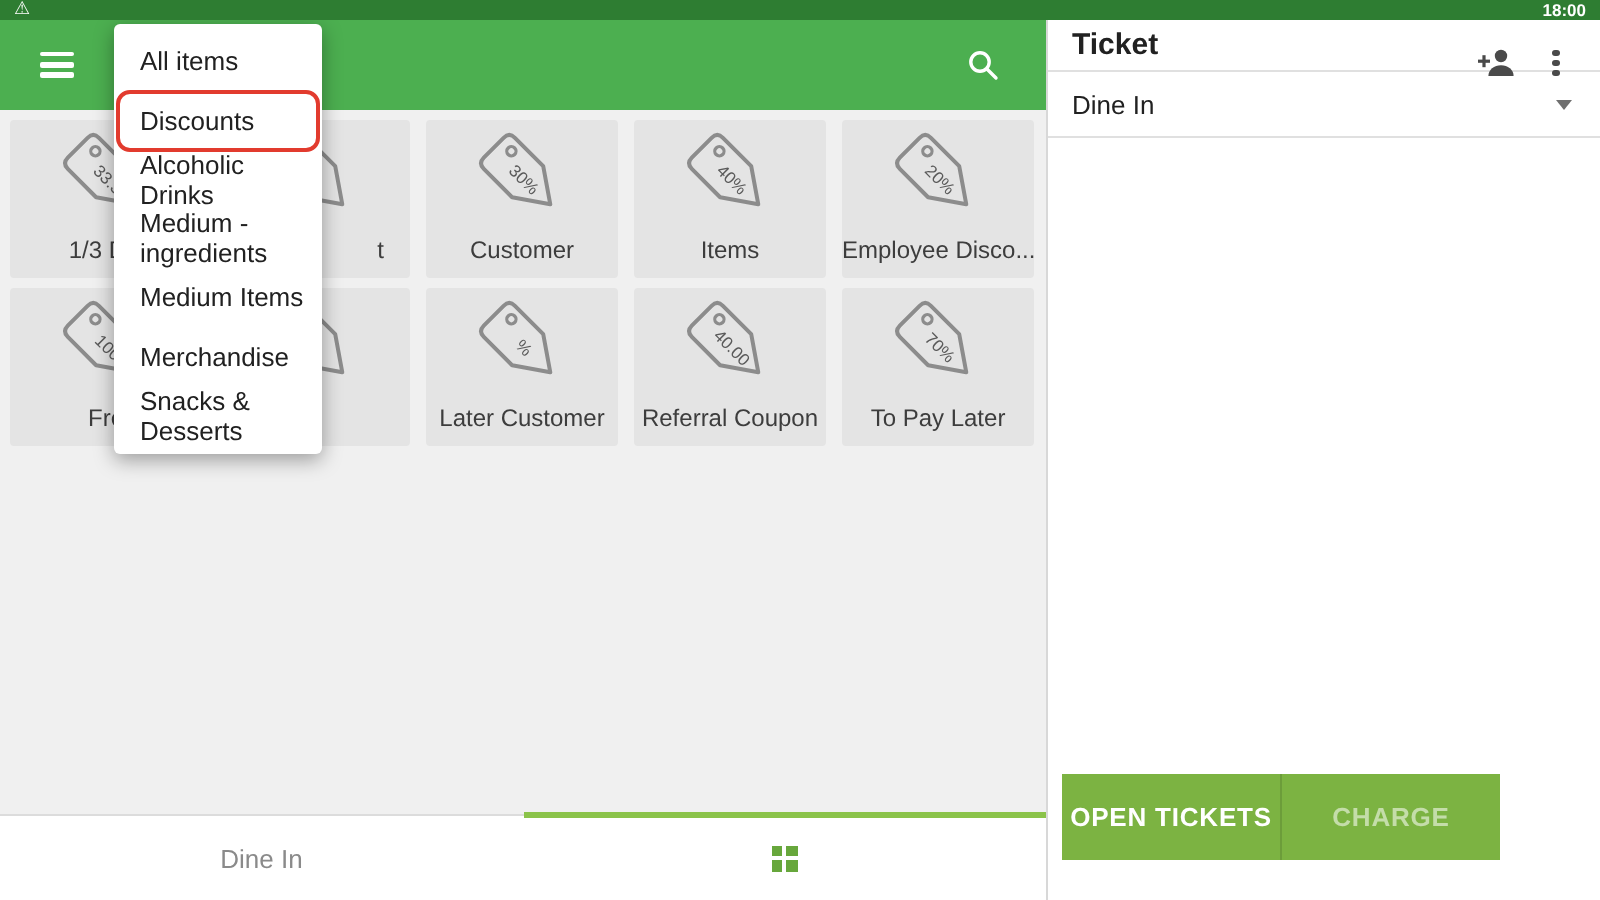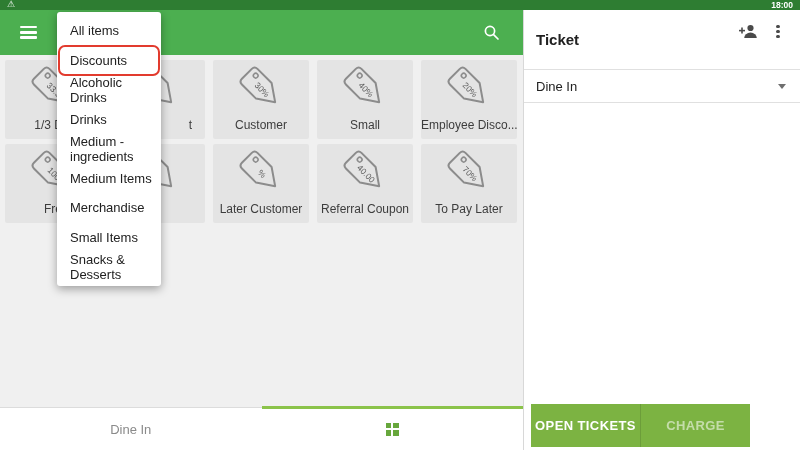--- a/index.html
+++ b/index.html
@@ -38,29 +38,29 @@
   .grid-glyph i{background:var(--icon-green); display:block;}
 
   
   .menu{position:absolute; left:57px; top:12px; width:104px; background:#fff; border-radius:3px;
         box-shadow:0 3px 10px rgba(0,0,0,0.35); padding:4px 0; z-index:30;}
   .menu-item{position:relative; height:29.5px; display:flex; align-items:center; padding-left:13px; font-size:13px; color:#212121; cursor:pointer;}
   .menu-item .ring{position:absolute; left:1px; right:1px; top:-1px; bottom:-1px; border:2px solid var(--highlight-red); border-radius:7px; pointer-events:none;}
 
   
   .right-pane{position:absolute; left:523px; top:10px; width:277px; height:440px; background:#fff; border-left:1px solid #d8d8d8;}
-  .ticket-header{position:relative; height:60px; border-bottom:1px solid #e0e0e0; display:flex; align-items:center; padding-left:12px;}
+  .ticket-header{position:relative; height:26px; border-bottom:1px solid #e0e0e0; display:flex; align-items:center; padding-left:12px;}
   .ticket-title{font-size:15px; font-weight:bold; color:#212121;}
   .addcust-btn{position:absolute; right:42px; top:13px; width:20px; height:17px;}
   .kebab-btn{position:absolute; right:16px; top:13px; width:12px; height:17px; display:flex; flex-direction:column; align-items:center; justify-content:center; gap:2.2px;}
   .kebab-btn i{width:3.2px; height:3.2px; border-radius:50%; background:#4a4a4a; display:block;}
   .dinein-row{position:relative; height:33px; border-bottom:1px solid #e0e0e0; display:flex; align-items:center; padding-left:12px; font-size:13px; color:#212121; cursor:pointer;}
   .caret{position:absolute; right:14px; top:14px; width:0; height:0; border-left:4.5px solid transparent; border-right:4.5px solid transparent; border-top:5px solid #6f6f6f;}
   .ticket-body{height:309px;}
-  .action-bar{position:absolute; left:7px; bottom:3px; width:219px; height:43px; background:var(--button-green); display:flex;}
+  .action-bar{position:absolute; left:7px; bottom:20px; width:219px; height:43px; background:var(--button-green); display:flex;}
   .action-bar .btn{flex:1; display:flex; align-items:center; justify-content:center; font-size:13px; font-weight:bold; letter-spacing:0.4px; color:#fff; cursor:pointer;}
   .action-bar .btn.disabled{color:rgba(255,255,255,0.55);}
   .action-bar .vdiv{width:1px; background:rgba(0,0,0,0.12);}
 </style>
 </head>
 <body>
 
 <div class="screen">
 
   <div class="statusbar">
@@ -113,21 +113,21 @@
     <div class="tile-label">Customer</div>
   </div>
         <div class="tile" style="left: 317px; top: 50px;">
     <div class="tag-wrap">
       <svg viewBox="0 0 46 28" width="46" height="28">
         <path d="M7 3 H27 L43 14 L27 25 H7 Q3 25 3 21 V7 Q3 3 7 3 Z" fill="none" stroke="#8c8c8c" stroke-width="2" stroke-linejoin="round"></path>
         <circle cx="10.5" cy="9" r="2.3" fill="none" stroke="#8c8c8c" stroke-width="1.6"></circle>
         <text x="25" y="17.5" text-anchor="middle">40%</text>
       </svg>
     </div>
-    <div class="tile-label">Small</div>
+    <div class="tile-label">Items</div>
   </div>
         <div class="tile" style="left: 421px; top: 50px;">
     <div class="tag-wrap">
       <svg viewBox="0 0 46 28" width="46" height="28">
         <path d="M7 3 H27 L43 14 L27 25 H7 Q3 25 3 21 V7 Q3 3 7 3 Z" fill="none" stroke="#8c8c8c" stroke-width="2" stroke-linejoin="round"></path>
         <circle cx="10.5" cy="9" r="2.3" fill="none" stroke="#8c8c8c" stroke-width="1.6"></circle>
         <text x="25" y="17.5" text-anchor="middle">20%</text>
       </svg>
     </div>
     <div class="tile-label">Employee Disco...</div>
@@ -232,31 +232,25 @@
     <span>All items</span>
   </div>
       <div class="menu-item">
     <span>Discounts</span>
   <div class="ring"></div>
       </div>
       <div class="menu-item">
     <span>Alcoholic Drinks</span>
   </div>
       <div class="menu-item">
-    <span>Drinks</span>
-  </div>
-      <div class="menu-item">
     <span>Medium - ingredients</span>
   </div>
       <div class="menu-item">
     <span>Medium Items</span>
   </div>
       <div class="menu-item">
     <span>Merchandise</span>
   </div>
       <div class="menu-item">
-    <span>Small Items</span>
-  </div>
-      <div class="menu-item">
     <span>Snacks &amp; Desserts</span>
   </div>
     </div>
 </div>
 
 </body></html>

